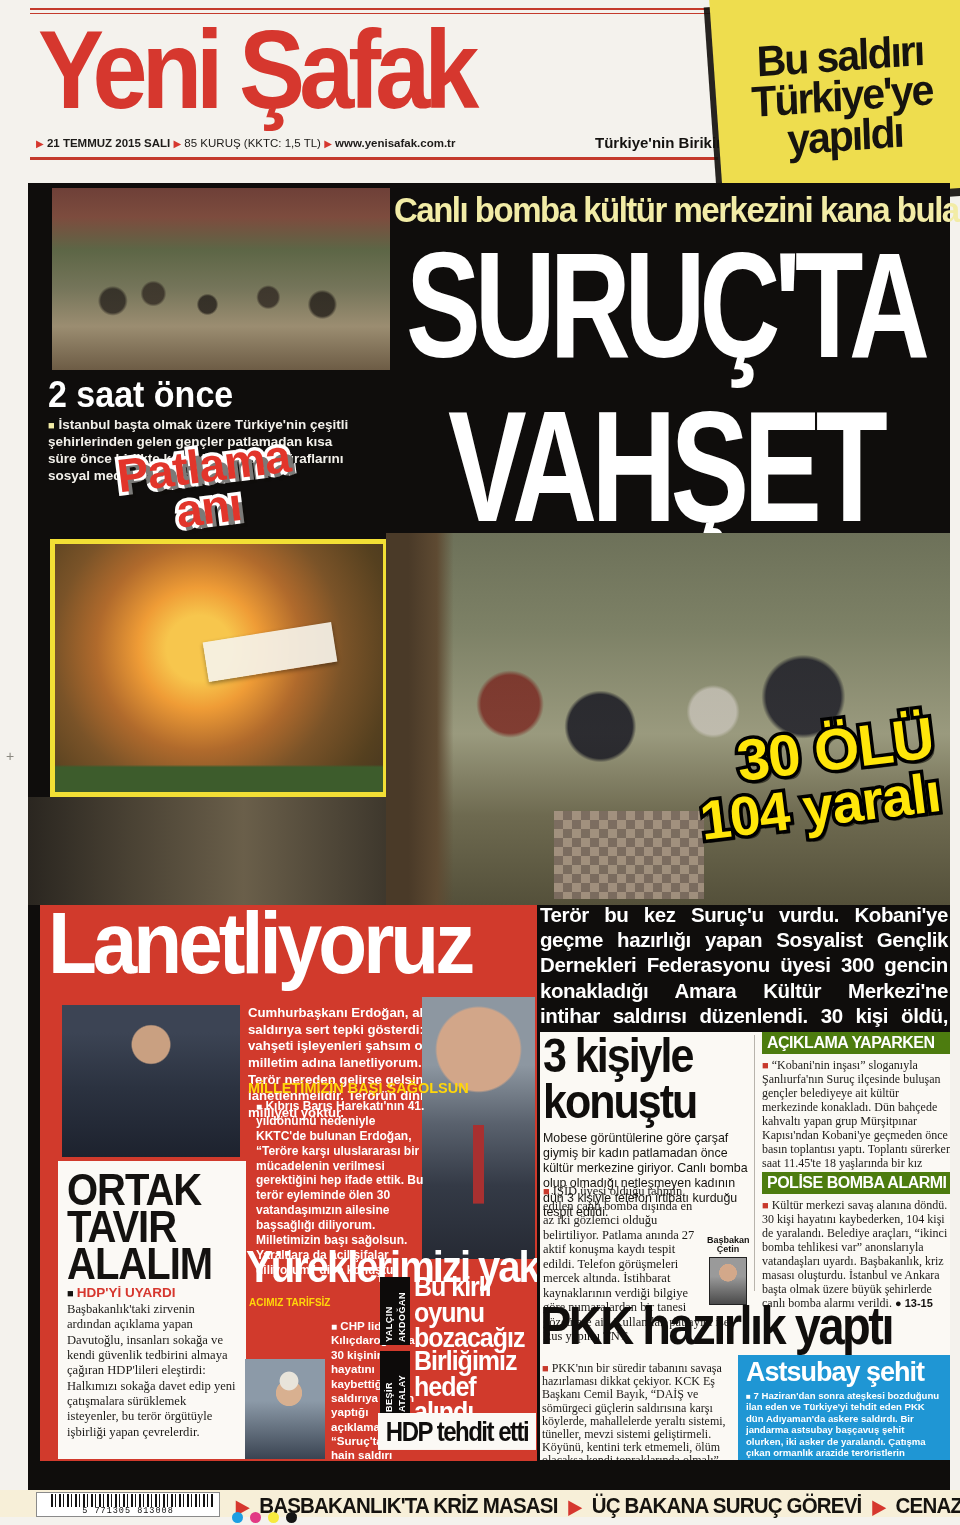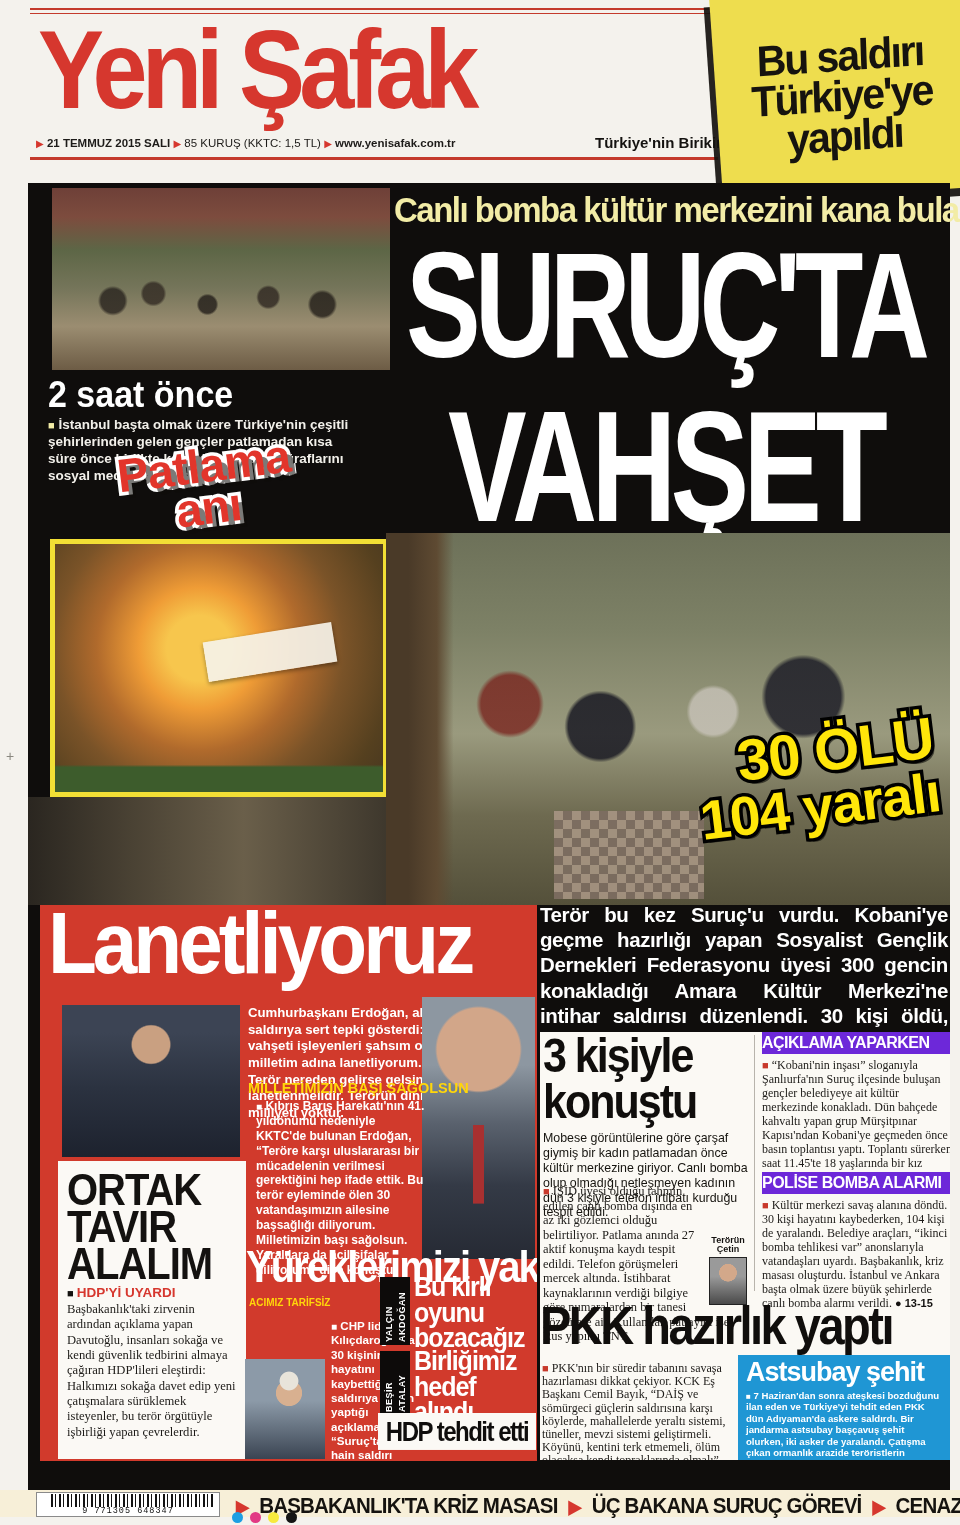--- a/index.html
+++ b/index.html
@@ -129,22 +129,22 @@
      color:#16140f;line-height:1.2;}
   #uk-body{position:absolute;left:3px;top:152px;width:206px;font-family:"Liberation Serif",serif;
      font-size:12.5px;color:#1d1b18;line-height:1.16;}
   .sqr{color:#c8392b;font-size:11px;}
   #byline-cc{float:right;width:42px;margin:52px 0 0 5px;text-align:center;}
   #byline-cc .nm{font-size:9px;font-weight:700;color:#141210;line-height:1.05;font-family:"Liberation Sans",sans-serif;}
   #ph-cetin{width:36px;height:46px;margin:2px auto 0;border:1px solid #222;
      background:radial-gradient(circle at 50% 32%,#d3a88a 0 24%,transparent 25%),
                 linear-gradient(180deg,#9a9a9a 0 40%,#4a4a4a 100%);}
   #uk-div{position:absolute;left:214px;top:3px;width:1px;height:256px;background:#b8b4ac;}
-  .colbar{position:absolute;left:222px;width:190px;height:22px;background:#6d28d9;color:#fff;
-     font-size:16px;font-weight:800;line-height:22px;box-sizing:border-box;
+  .colbar{position:absolute;left:222px;width:190px;height:22px;background:#4d7c0f;color:#fff;
+     font-size:16px;font-weight:800;line-height:22px;padding-left:5px;box-sizing:border-box;
      letter-spacing:-0.5px;white-space:nowrap;}
   #acik-bar{top:0;}
   #acik-body{position:absolute;left:222px;top:26px;width:190px;font-family:"Liberation Serif",serif;
      font-size:12px;color:#1d1b18;line-height:1.17;}
   #polise-bar{top:140px;}
   #polise-body{position:absolute;left:222px;top:166px;width:190px;font-family:"Liberation Serif",serif;
      font-size:12px;color:#1d1b18;line-height:1.17;}
   #pageref{font-family:"Liberation Sans",sans-serif;font-weight:800;font-size:11px;color:#141210;}
   #pkk-hl{position:absolute;left:0;top:266px;width:410px;font-size:47px;font-weight:900;color:#100e0c;
      letter-spacing:-2.5px;line-height:1;transform:scaleY(1.16);transform-origin:left top;white-space:nowrap;}
@@ -270,21 +270,21 @@
       <div id="quote2" class="quote">Birliğimiz hedef alındı</div>
       <div id="hdpbox">HDP tehdit etti</div>
     </div>
 
     <div id="whitearea">
       <div id="uk-hl1" class="uk-hl">3 kişiyle</div>
       <div id="uk-hl2" class="uk-hl">konuştu</div>
       <div id="uk-lead">Mobese görüntülerine göre çarşaf giymiş bir kadın patlamadan önce kültür merkezine giriyor. Canlı bomba olup olmadığı netleşmeyen kadının dün 3 kişiyle telefon irtibatı kurduğu tespit edildi.</div>
       <div id="uk-body">
         <div id="byline-cc">
-          <div class="nm">Terörün</div>
+          <div class="nm">Başbakan</div>
           <div class="nm">Çetin</div>
           <div id="ph-cetin"></div>
         </div>
         <span class="sqr">■</span>
         <span>IŞİD üyesi olduğu tahmin edilen canlı bomba dışında en az iki gözlemci olduğu belirtiliyor. Patlama anında 27 aktif konuşma kaydı tespit edildi. Telefon görüşmeleri mercek altında. İstihbarat kaynaklarının verdiği bilgiye göre numaralardan bir tanesi gözcülere ait. Kullanılan patlayıcı ise Rus yapımı TNT.</span>
       </div>
       <div id="uk-div"></div>
 
       <div id="acik-bar" class="colbar">AÇIKLAMA YAPARKEN</div>
       <div id="acik-body">
@@ -310,21 +310,21 @@
           <span style="font-size:8px;">■</span>
           <span>7 Haziran'dan sonra ateşkesi bozduğunu ilan eden ve Türkiye'yi tehdit eden PKK dün Adıyaman'da askere saldırdı. Bir jandarma astsubay başçavuş şehit olurken, iki asker de yaralandı. Çatışma çıkan ormanlık arazide teröristlerin kullandığı mağaralar tespit edildi.</span>
         </div>
       </div>
     </div>
   </div>
 
   <div id="bottombar">
     <div id="barcode">
       <div class="bars"></div>
-      <div class="digits">9 771305 648347</div>
+      <div class="digits">5 771305 813008</div>
     </div>
     <div id="ticker">
       <span class="arr">▶</span>
       <span>BAŞBAKANLIK'TA KRİZ MASASI</span>
       <span class="arr">▶</span>
       <span>ÜÇ BAKANA SURUÇ GÖREVİ</span>
       <span class="arr">▶</span>
       <span>CENAZELER G.ANTEP'E GÖNDERİLDİ</span>
     </div>
   </div>

